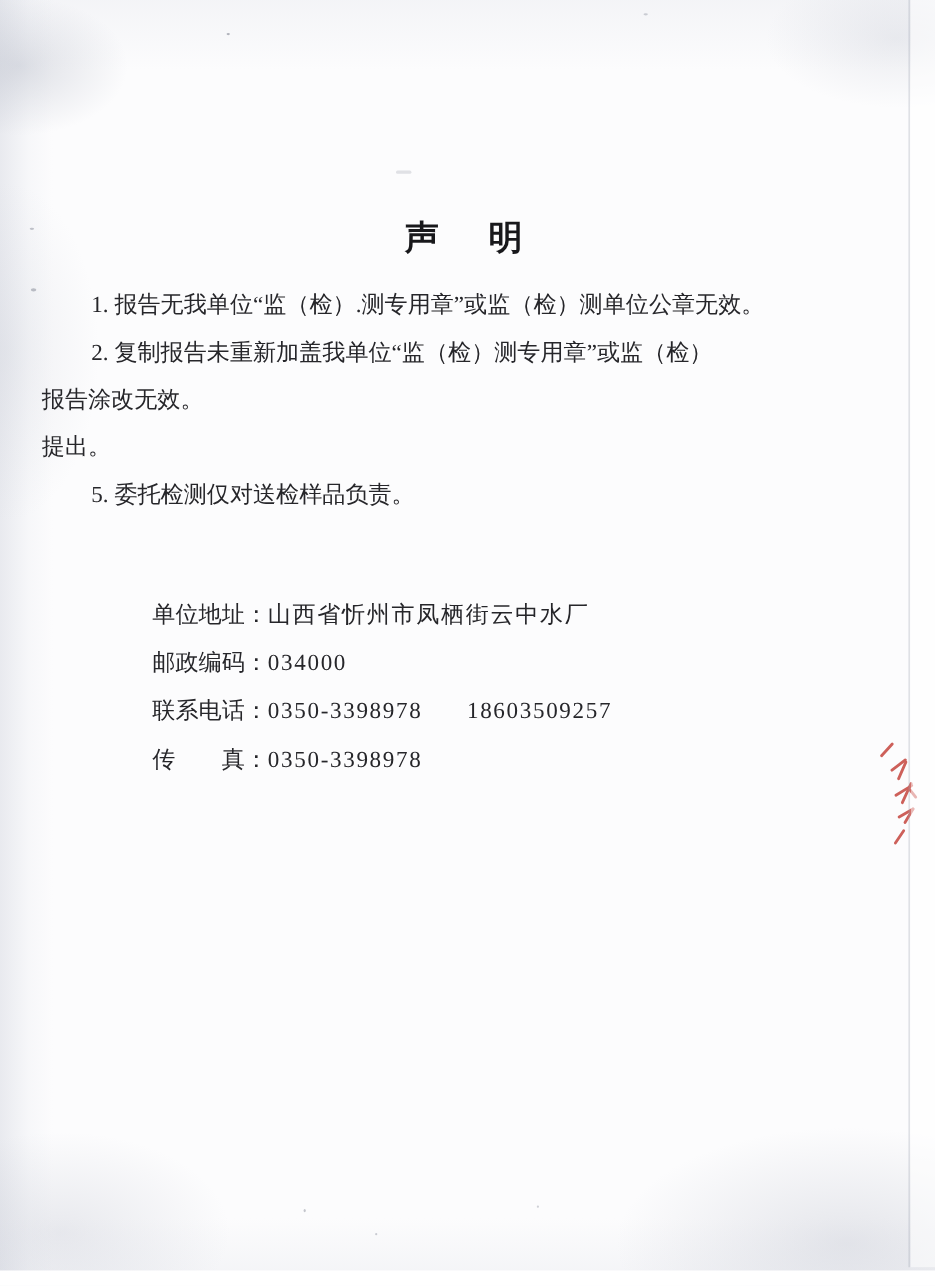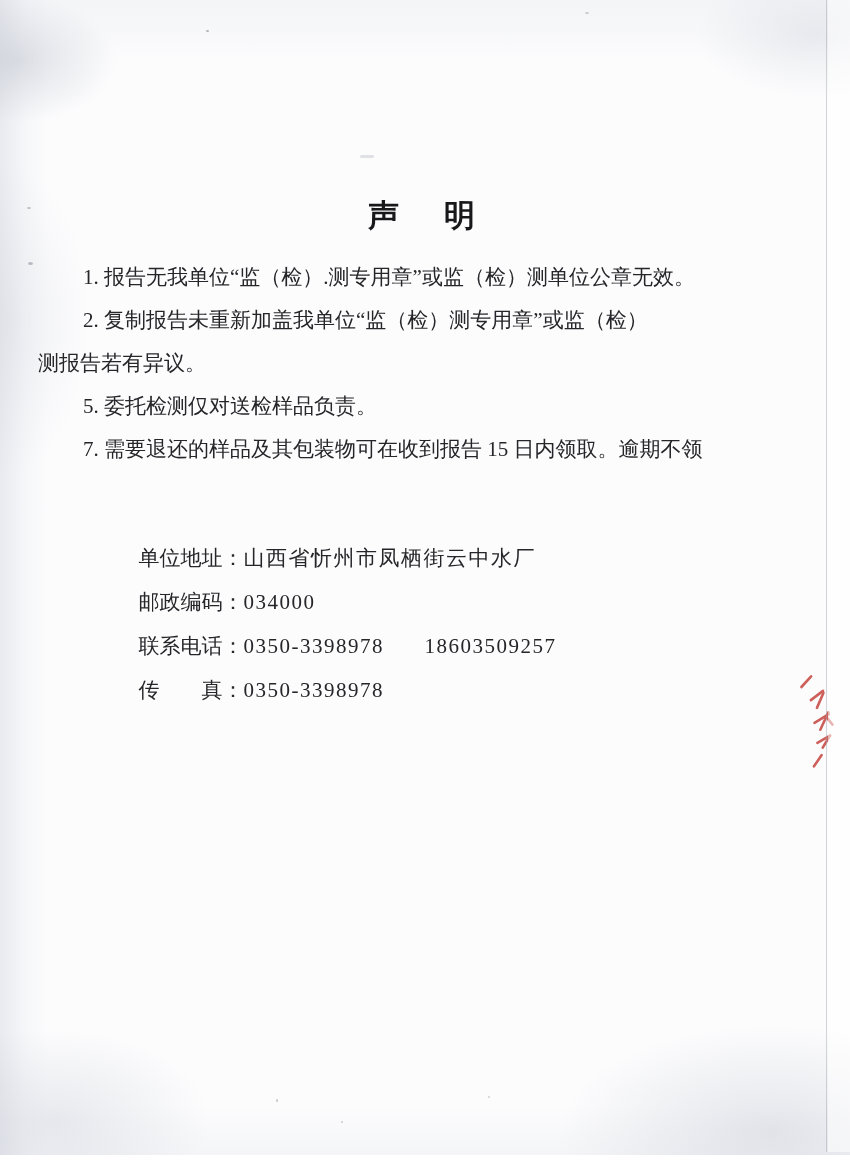--- a/index.html
+++ b/index.html
@@ -74,23 +74,23 @@
 </head>
 <body>
 
 <div class="page">
 
   <div class="doc-title">声　明</div>
 
   <div class="declaration">
     <div class="dline indent">1.  报告无我单位“监（检）.测专用章”或监（检）测单位公章无效。</div>
     <div class="dline indent">2.  复制报告未重新加盖我单位“监（检）测专用章”或监（检）</div>
-    <div class="dline">测报告若有异议。</div>
+    <div class="dline">报告涂改无效。</div>
+    <div class="dline">提出。</div>
     <div class="dline indent">5.  委托检测仅对送检样品负责。</div>
-    <div class="dline indent">7.  需要退还的样品及其包装物可在收到报告 15 日内领取。逾期不领</div>
   </div>
 
   <div class="contact">
     <div class="contact-row">
       <span class="contact-label">单位地址</span><span>：</span><span class="contact-value">山西省忻州市凤栖街云中水厂</span>
     </div>
     <div class="contact-row">
       <span class="contact-label">邮政编码</span><span>：</span><span class="contact-value">034000</span>
     </div>
     <div class="contact-row">

